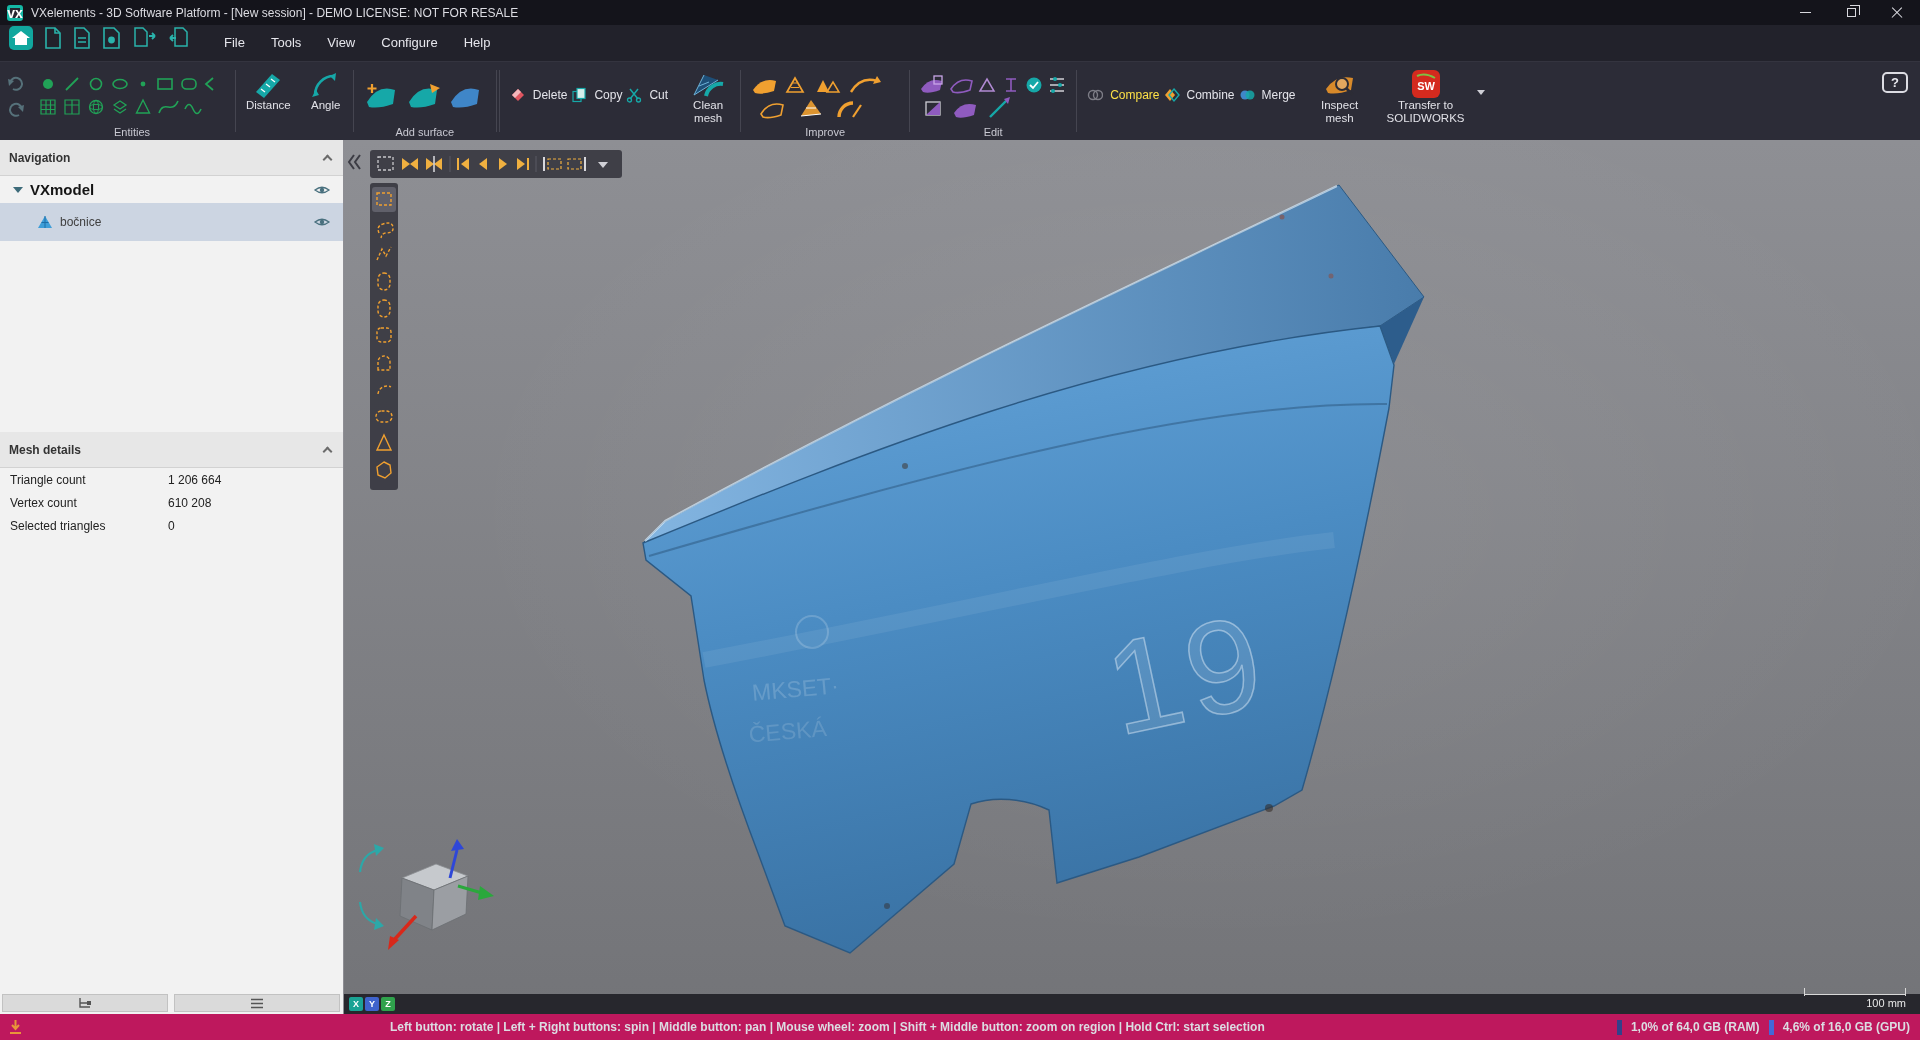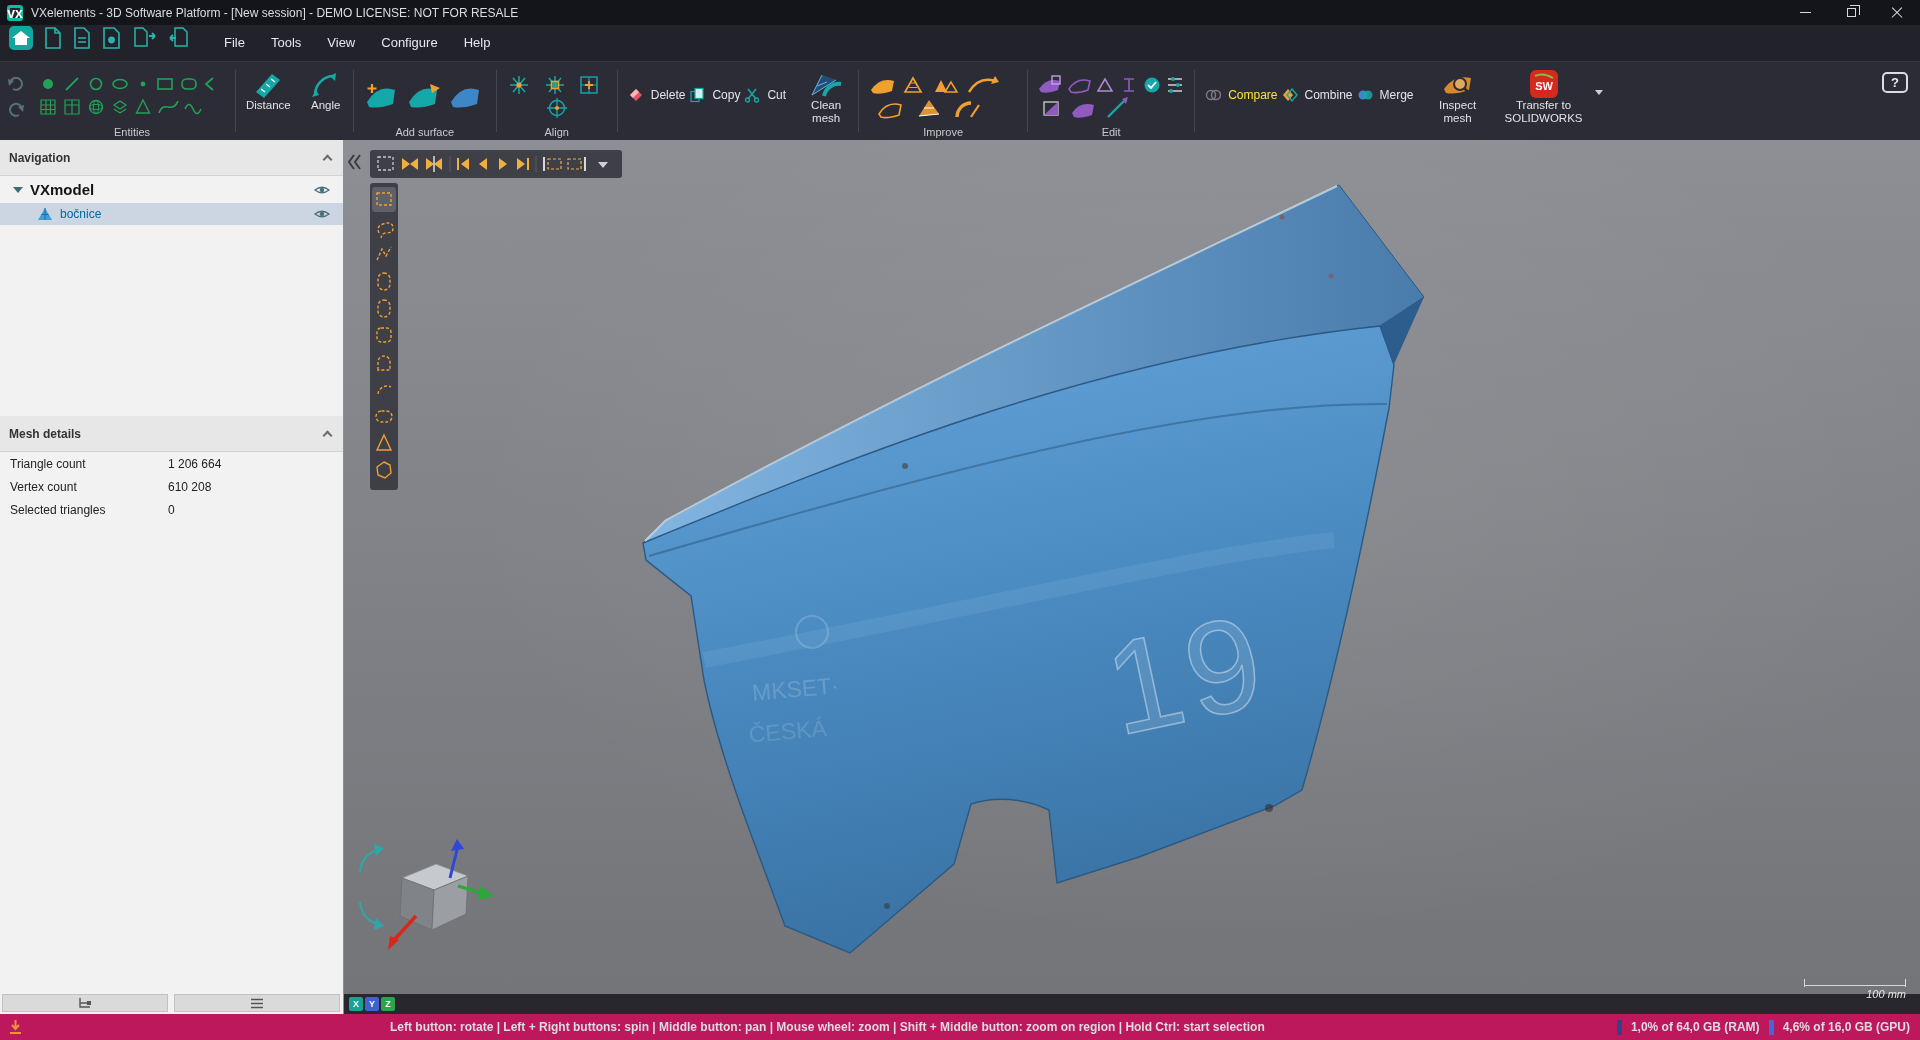--- a/index.html
+++ b/index.html
@@ -49,21 +49,21 @@
 
   
   .main { flex:1; display:flex; min-height:0; }
 
   
   .sidebar { width:344px; background:#f2f2f2; border-right:1px solid #8e8e94; display:flex; flex-direction:column; }
   .panel-header { height:36px; background:#e7e7e7; border-bottom:1px solid #d2d2d2; display:flex; align-items:center; padding:0 12px 0 9px; font-size:12px; font-weight:bold; color:#333; flex:0 0 auto; }
   .chev-up { margin-left:auto; width:7px; height:7px; border-left:2px solid #6b6b6b; border-top:2px solid #6b6b6b; transform:rotate(45deg); margin-top:3px; }
   .tree-root-row { height:27px; display:flex; align-items:center; padding-left:13px; font-size:15px; font-weight:bold; color:#141414; }
   .caret-exp { width:0; height:0; border-left:5px solid transparent; border-right:5px solid transparent; border-top:6px solid #3d6b7a; margin-right:7px; }
-  .tree-child-row { height:22px; display:flex; align-items:center; padding-left:37px; background:#ccd5e2; font-size:12px; color:#0369a1; }
+  .tree-child-row { height:38px; display:flex; align-items:center; padding-left:37px; background:#ccd5e2; font-size:12px; color:#404040; }
   .tree-child-row .mesh-ic { margin-right:7px; }
   .eye { margin-left:auto; margin-right:12px; flex:0 0 auto; }
   .tree-spacer { height:191px; }
   .md-row { height:23px; display:flex; align-items:center; font-size:12px; color:#222; }
   .md-label { padding-left:10px; width:168px; }
   .sb-fill { flex:1; }
   .sb-bottom { height:20px; display:flex; gap:6px; padding:0 3px 2px 2px; flex:0 0 auto; }
   .sb-seg { background:#dadada; border:1px solid #c2c2c2; flex:1; display:flex; align-items:center; justify-content:center; }
 
   
@@ -72,21 +72,21 @@
                           linear-gradient(#8e8f94, #737478); }
   .model-svg { position:absolute; left:0; top:0; }
   .vp-collapse { position:absolute; left:2px; top:12px; }
   .vp-tbar-h { position:absolute; left:26px; top:10px; height:28px; background:rgba(57,57,66,0.93); border-radius:3px;
                display:flex; align-items:center; padding:0 4px; }
   .vp-tbar-v { position:absolute; left:26px; top:43px; width:28px; background:rgba(57,57,66,0.93); border-radius:3px; padding:2px 0 3px; }
   .nav-cube { position:absolute; left:6px; bottom:58px; }
   .bottom-strip { position:absolute; left:0; right:0; bottom:0; height:20px; background:#27272d; }
   .xyz { position:absolute; left:5px; bottom:3px; display:flex; gap:2px; }
   .axis-box { width:14px; height:14px; color:#fff; font-size:9px; font-weight:bold; display:flex; align-items:center; justify-content:center; border-radius:2px; }
-  .scale { position:absolute; right:14px; bottom:14px; width:102px;font-style:italic; }
+  .scale { position:absolute; right:14px; bottom:5px; width:102px; }
   .scale-line { position:relative; border-top:1px solid #d8d8d8; height:1px; }
   .scale-line::before,.scale-line::after { content:""; position:absolute; top:-7px; width:1px; height:8px; background:#d8d8d8; }
   .scale-line::before { left:0; } .scale-line::after { right:0; }
   .scale-label { text-align:right; color:#e8e8e8; font-size:11px; margin-top:2px; }
 
   
   .statusbar { height:26px; background:#be185d; display:flex; align-items:center; color:#dcdce2; font-size:12px; position:relative; flex:0 0 auto;font-weight:bold; }
   .sb-dl { margin-left:8px; }
   .sb-hints { position:absolute; left:390px; white-space:nowrap; }
   .sb-right { margin-left:auto; display:flex; align-items:center; gap:9px; padding-right:10px; }
@@ -254,45 +254,20 @@
           <g>
             <path d="M89,26 Q100,8 117,14 L115,28 Q101,33 91,31 Z" fill="#3f86c8"></path>
           </g>
         </svg>
       </div>
       <div class="rg-label">Add surface</div>
     </div>
 
     <div class="rdiv"></div>
 
-    <div class="rg">
-      <div class="rg-icons">
-        <svg width="104" height="46">
-          <g>
-            <path d="M14,3 v18 M5,12 h18 M8,5 l12,14 M20,5 l-12,14" stroke="#16a8a8" stroke-width="1.5"></path>
-            <circle cx="14" cy="12" r="2.6" fill="#f0a030"></circle>
-          </g>
-          <g>
-            <path d="M50,3 v18 M41,12 h18 M44,5 l12,14 M56,5 l-12,14" stroke="#16a8a8" stroke-width="1.5"></path>
-            <rect x="46.5" y="8.5" width="7" height="7" fill="none" stroke="#f0a030" stroke-width="1.6"></rect>
-          </g>
-          <g>
-            <rect x="76" y="4" width="16" height="16" fill="none" stroke="#16a8a8" stroke-width="1.4"></rect>
-            <path d="M84,4 v16 M76,12 h16" stroke="#16a8a8" stroke-width="1.2"></path>
-            <path d="M84,8 v8 M80,12 h8" stroke="#f0a030" stroke-width="1.8"></path>
-          </g>
-          <g>
-            <circle cx="52" cy="35" r="7.5" fill="none" stroke="#16a8a8" stroke-width="1.4"></circle>
-            <path d="M52,25 v20 M42,35 h20" stroke="#16a8a8" stroke-width="1.3"></path>
-            <circle cx="52" cy="35" r="2" fill="#f0a030"></circle>
-          </g>
-        </svg>
-      </div>
-      <div class="rg-label">Align</div>
-    </div>
 
     <div class="rdiv"></div>
 
     <div class="stack">
       <div class="srow">
         <svg width="16" height="16">
           <polygon points="8,2 14,8 8,14 2,8" fill="#e05560"></polygon>
             <polygon points="8,2 11,5 5,11 2,8" fill="#f3b6bb"></polygon>
         </svg>
         <span>Delete</span>

